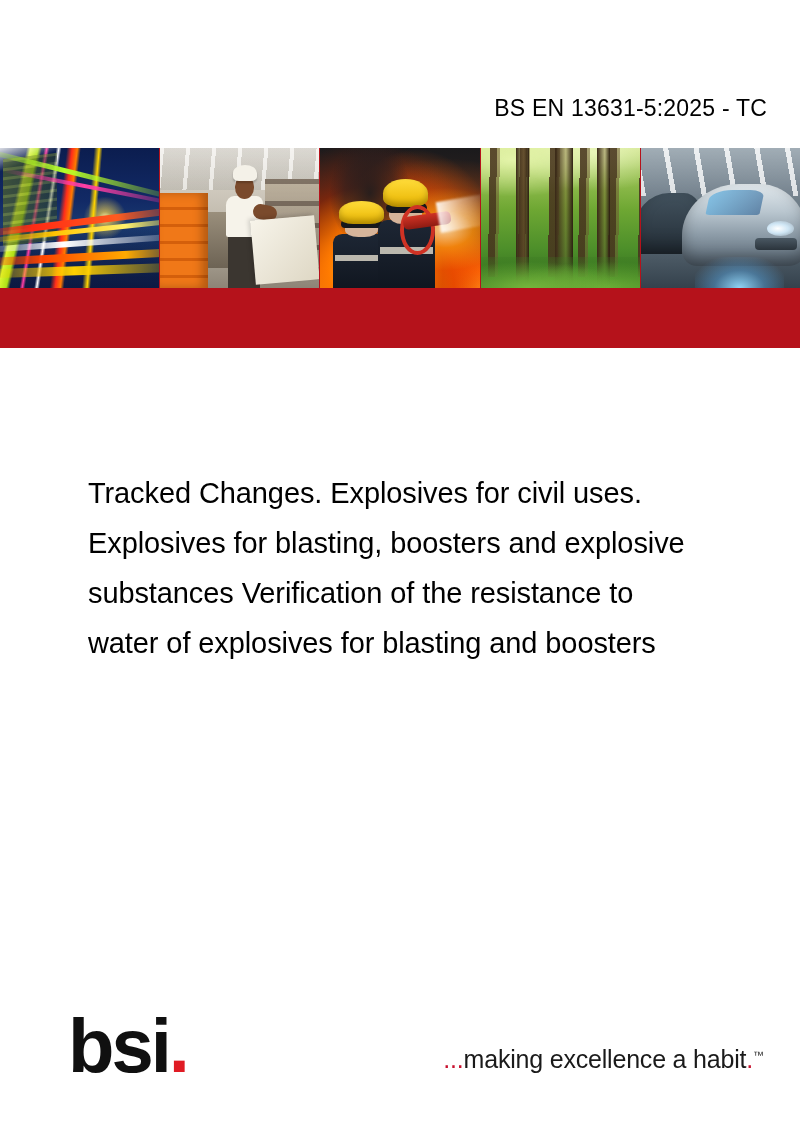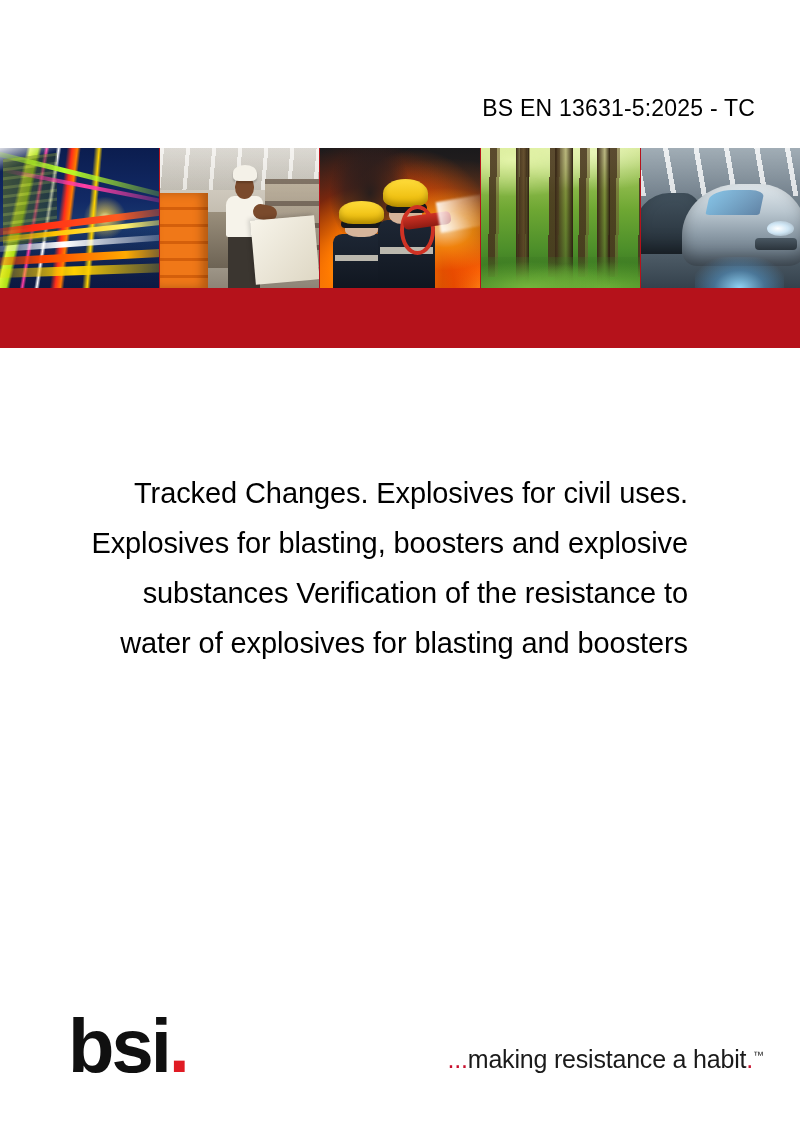--- a/index.html
+++ b/index.html
@@ -13,21 +13,21 @@
     position: relative;
     font-family: "Liberation Sans", sans-serif;
     -webkit-font-smoothing: antialiased;
     overflow: hidden;
   }
 
   
   .doc-ref {
     position: absolute;
     top: 95px;
-    right: 45px;
+    right: 33px;
     font-size: 23px;
     color: #000000;
     letter-spacing: 0.2px;
     white-space: nowrap;
     margin-left: 48px;
   }
 
   
   .banner {
     position: absolute;
@@ -311,21 +311,20 @@
   
   .doc-title {
     position: absolute;
     left: 88px;
     top: 468px;
     width: 600px;
     font-size: 29px;
     line-height: 50px;
     color: #000000;
     letter-spacing: -0.1px;
-    text-align: right;
   }
 
   
   .logo {
     position: absolute;
     left: 68px;
     bottom: 48px;
     font-size: 76px;
     font-weight: bold;
     line-height: 1;
@@ -438,13 +437,13 @@
     </div>
 
   </div>
 
 </div>
 
 <div class="doc-title">Tracked Changes. Explosives for civil uses. Explosives for blasting, boosters and explosive substances Verification of the resistance to water of explosives for blasting and boosters</div>
 
 <div class="logo"><span>bsi</span><span class="dot">.</span></div>
 
-<div class="tagline"><span class="lead">...</span><span>making resistance a habit</span><span class="stop">.</span><span class="tm">™</span></div>
+<div class="tagline"><span class="lead">...</span><span>making excellence a habit</span><span class="stop">.</span><span class="tm">™</span></div>
 
 </body></html>

